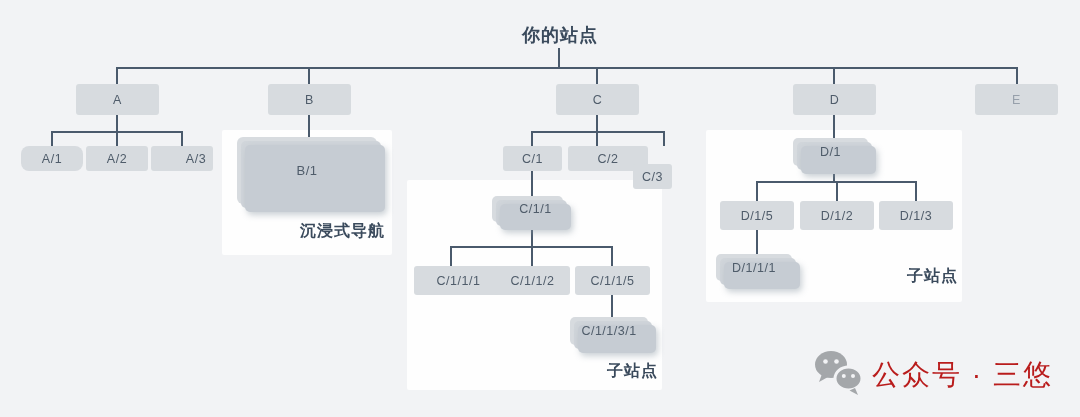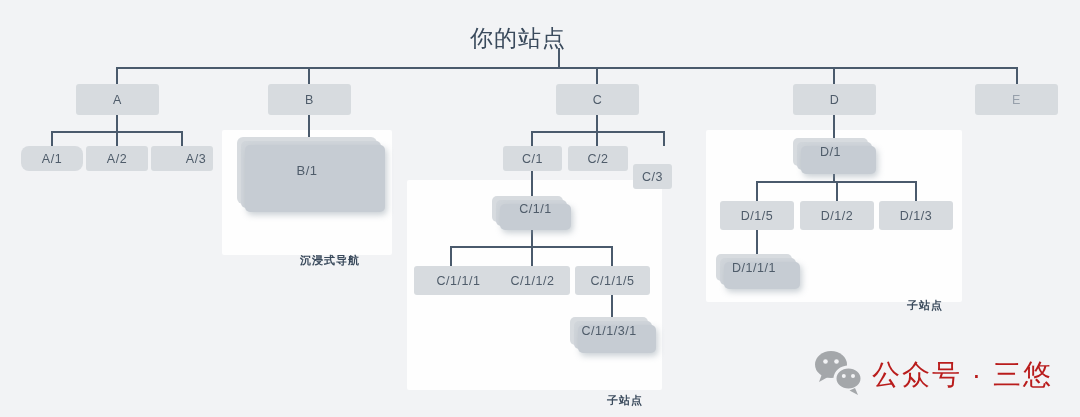--- a/index.html
+++ b/index.html
@@ -7,22 +7,22 @@
   #stage {
     position:relative; width:1080px; height:417px;
     background:#f2f3f5; overflow:hidden;
     font-family:"Liberation Sans","DejaVu Sans",sans-serif;
   }
   
   .panel {
     position:absolute; background:#fefefe; border-radius:2px; z-index:1;
   }
   .panel-label {
-    position:absolute; z-index:4; font-weight:bold; font-size:11px;
-    color:#3a4a5c; letter-spacing:1px; white-space:nowrap;margin-top:32px;
+    position:absolute; z-index:4; font-weight:bold; font-size:16px;
+    color:#3a4a5c; letter-spacing:1px; white-space:nowrap;
   }
   
   .ln { position:absolute; background:#4a5a6c; z-index:2; }
   
   .node {
     position:absolute; z-index:3; background:#d7dbdf; border-radius:3px;
     display:flex; align-items:center; justify-content:center;
     font-size:12.5px; color:#4f5c6a; letter-spacing:.5px; white-space:nowrap;
   }
   .node.dim { color:#97a0ab; }
@@ -30,22 +30,22 @@
   .stack { border-radius:5px; }
   .stack::before, .stack::after {
     content:""; position:absolute; border-radius:5px; z-index:-1;
     left:0; top:0; width:100%; height:100%;
   }
   .stack::before { transform:translate(4px,4px); background:#d0d5da; }
   .stack::after  { transform:translate(8px,8px); background:#c6ccd3;
                    box-shadow:2px 3px 6px rgba(140,152,165,.45); }
   .bigcard { border-radius:6px; font-size:13px; }
   #root-title {
-    position:absolute; left:470px; top:23px; width:180px; text-align:left;
-    font-size:23px; font-weight:normal; color:#3a4a5c; z-index:3; letter-spacing:1px;
+    position:absolute; left:470px; top:23px; width:180px; text-align:center;
+    font-size:18px; font-weight:bold; color:#3a4a5c; z-index:3; letter-spacing:1px;
   }
   #watermark {
     position:absolute; left:812px; top:349px; display:flex; align-items:center;
     z-index:5; color:#b91c1c;
   }
   #watermark .wtext { font-size:28px; letter-spacing:2px; margin-left:8px; white-space:nowrap; }
 </style>
 </head>
 <body>
 
@@ -101,21 +101,21 @@
   <div class="node dim" style="left:975px; top:84px; width:83px; height:31px;">E</div>
 
   <div class="node" style="left:21px;  top:146px; width:62px; height:25px;border-radius:8px;">A/1</div>
   <div class="node" style="left:86px;  top:146px; width:62px; height:25px;">A/2</div>
   <div class="node" style="left:151px; top:146px; width:62px; height:25px;padding-left:28px;">A/3</div>
 
   <div class="node stack bigcard" style="left:237px; top:137px; width:140px; height:67px;">B/1</div>
   <div class="panel-label" style="left:300px; top:221px;">沉浸式导航</div>
 
   <div class="node" style="left:503px; top:146px; width:59px; height:25px;">C/1</div>
-  <div class="node" style="left:568px; top:146px; width:60px; height:25px;">C/2</div>
+  <div class="node" style="left:568px; top:146px; width:80px; height:25px;">C/2</div>
   <div class="node" style="left:633px; top:164px; width:39px; height:25px;">C/3</div>
   <div class="node stack" style="left:492px; top:196px; width:71px; height:26px;padding-left:16px;">C/1/1</div>
   <div class="node" style="left:414px; top:266px; width:89px; height:29px;">C/1/1/1</div>
   <div class="node" style="left:495px; top:266px; width:75px; height:29px;">C/1/1/2</div>
   <div class="node" style="left:575px; top:266px; width:75px; height:29px;">C/1/1/5</div>
   <div class="node stack" style="left:570px; top:317px; width:78px; height:28px;">C/1/1/3/1</div>
   <div class="panel-label" style="left:607px; top:361px;">子站点</div>
 
   <div class="node stack" style="left:793px; top:138px; width:75px; height:28px;">D/1</div>
   <div class="node" style="left:720px; top:201px; width:74px; height:29px;">D/1/5</div>

